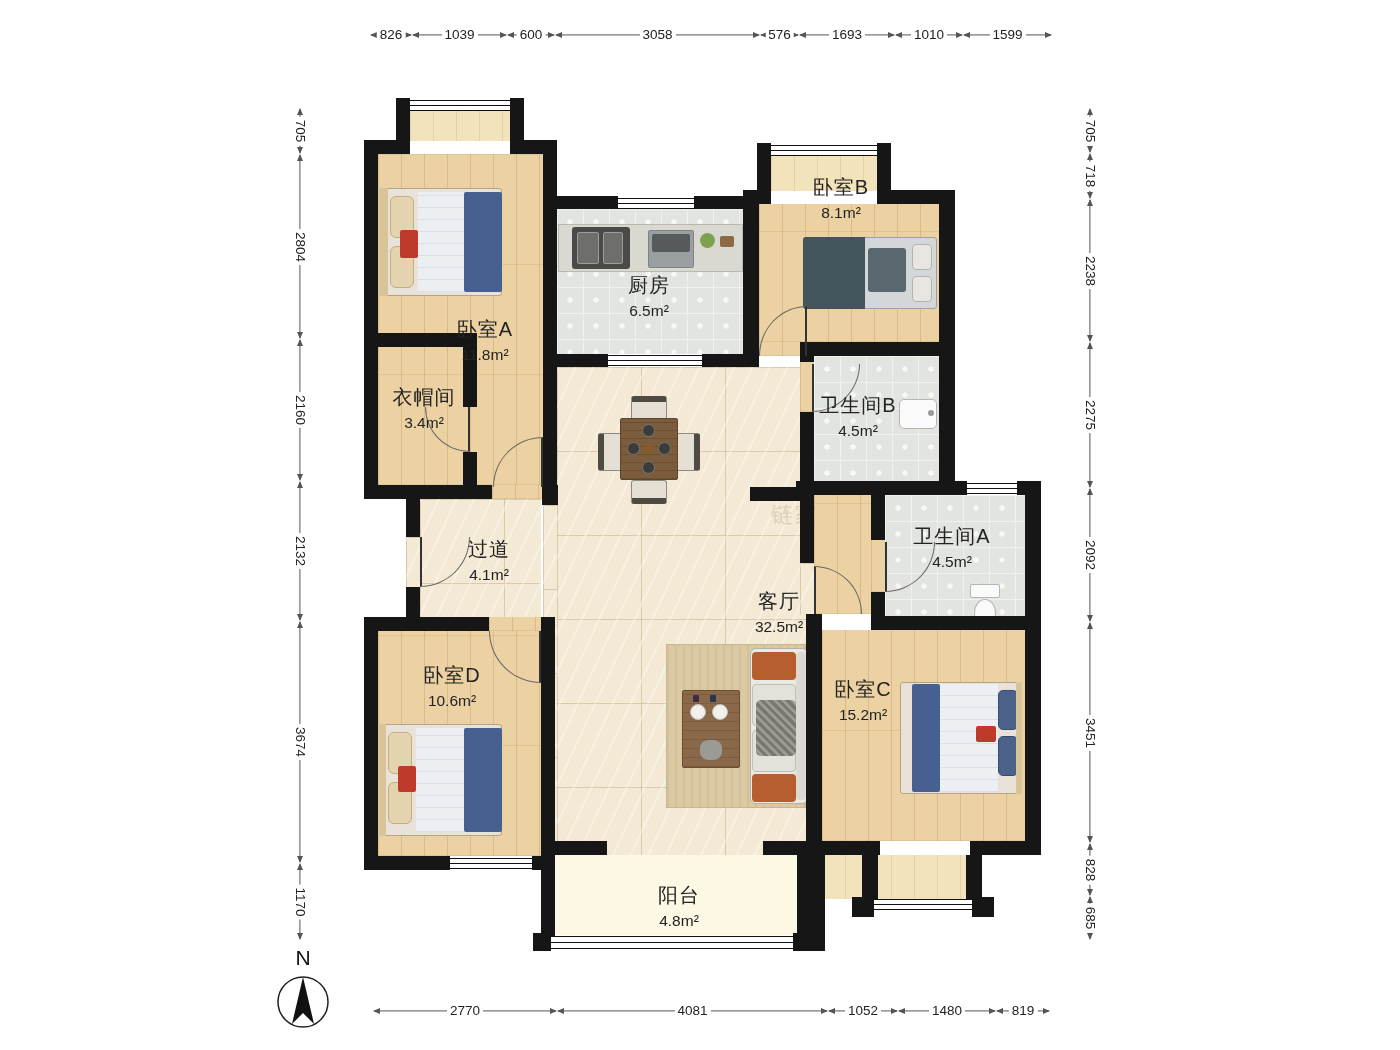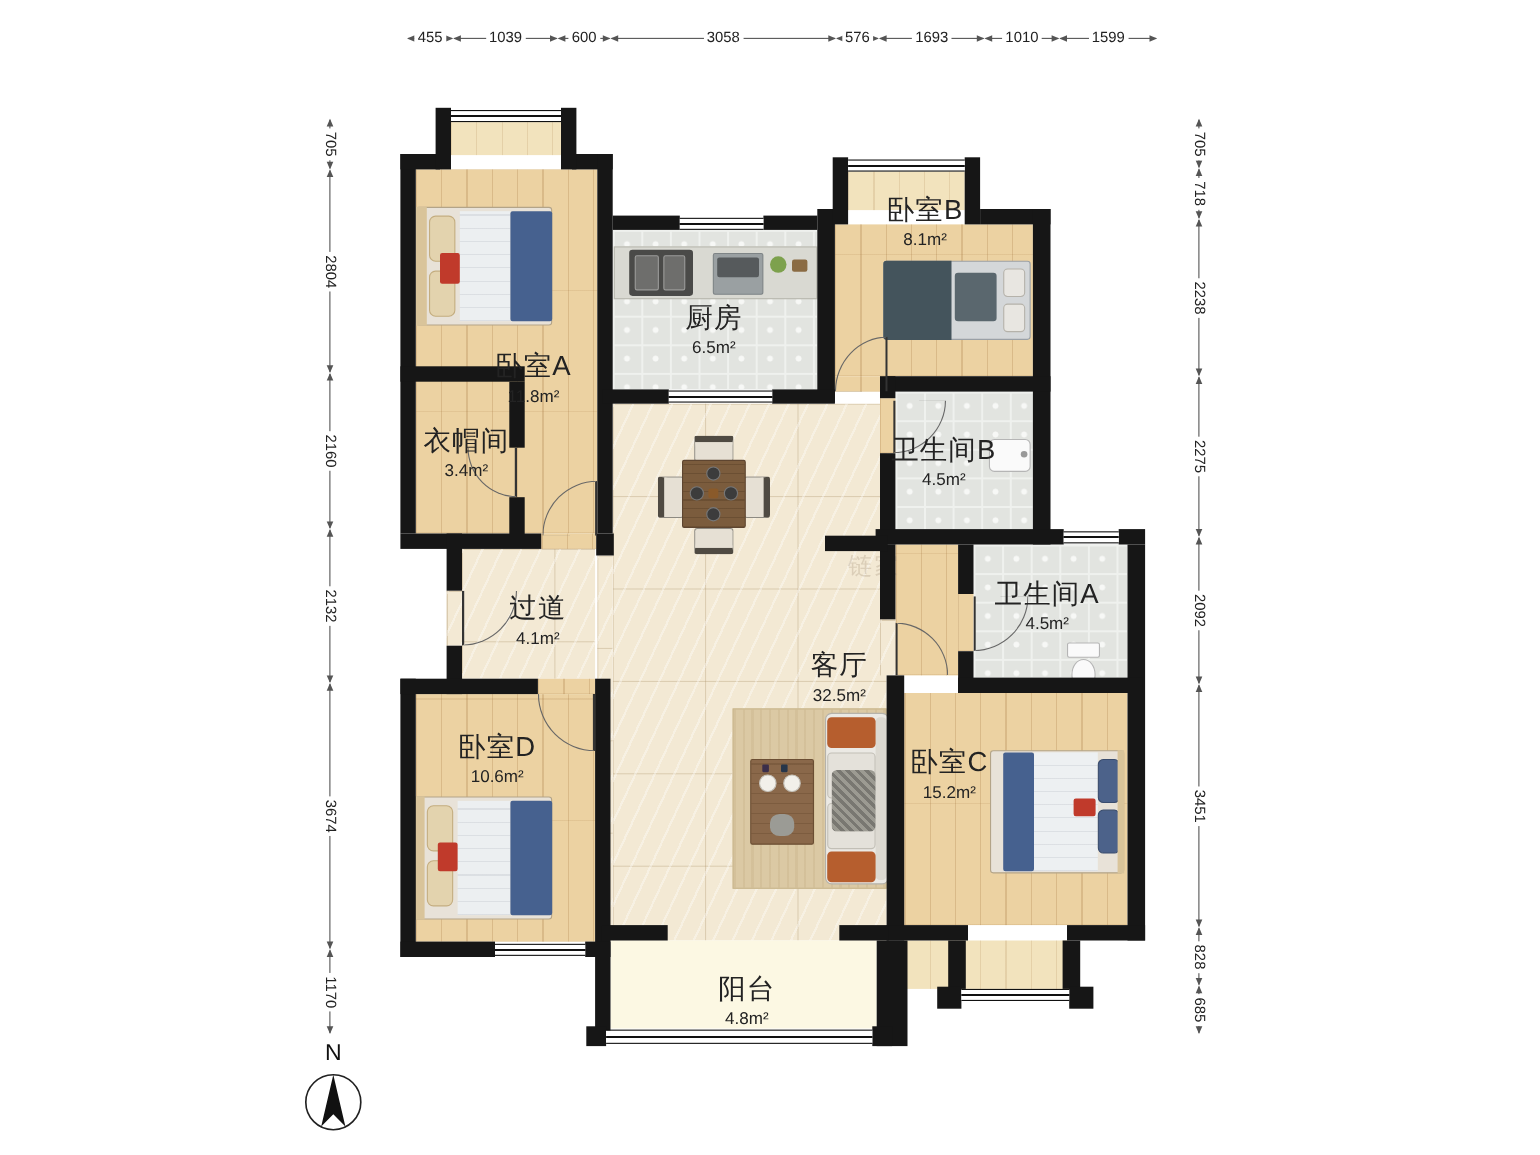--- a/index.html
+++ b/index.html
@@ -41,35 +41,35 @@
   .win{position:absolute;background:linear-gradient(#fff calc(50% - .9px), #111 calc(50% - .9px) calc(50% + .9px), #fff calc(50% + .9px));border-top:1.8px solid #111;border-bottom:1.8px solid #111;box-sizing:border-box;z-index:5}
   .dr{position:absolute;box-sizing:border-box;z-index:5}
   .dr-tl{border-radius:100% 0 0 0;border-top:1.4px solid #666;border-left:1.4px solid #666}
   .dr-tr{border-radius:0 100% 0 0;border-top:1.4px solid #666;border-right:1.4px solid #666}
   .dr-bl{border-radius:0 0 0 100%;border-bottom:1.4px solid #666;border-left:1.4px solid #666}
   .dr-br{border-radius:0 0 100% 0;border-bottom:1.4px solid #666;border-right:1.4px solid #666}
   .lf-l{border-left:2.4px solid #333}
   .lf-r{border-right:2.4px solid #333}
   .f{position:absolute;box-sizing:border-box;z-index:2}
   .rl{position:absolute;width:120px;text-align:center;z-index:6;color:#232323}
-  .rl .n{display:block;font-size:25px;letter-spacing:1px}
+  .rl .n{display:block;font-size:20px;letter-spacing:1px}
   .rl .a{display:block;font-size:15.5px;margin-top:3px}
   .wm{position:absolute;z-index:2;color:rgba(185,170,145,.42);font-size:22px;letter-spacing:2px}
   .compass-n{position:absolute;left:274px;top:946px;width:58px;text-align:center;font-size:21px;color:#111;z-index:8}
   .compass{position:absolute;left:274px;top:972px;z-index:8}
 </style>
 </head>
 <body>
 
 <div class="root">
 
   <div class="dims" style="left:370px;top:26px">
     <div class="dseg" style="width:42px">
         <span class="ln"></span>
-        <span class="dnum">455</span>
+        <span class="dnum">826</span>
       </div>
     <div class="dseg" style="width:95px">
         <span class="ln"></span>
         <span class="dnum">1039</span>
       </div>
     <div class="dseg" style="width:48px">
         <span class="ln"></span>
         <span class="dnum">600</span>
       </div>
     <div class="dseg" style="width:205px">
@@ -87,20 +87,42 @@
     <div class="dseg" style="width:68px">
         <span class="ln"></span>
         <span class="dnum">1010</span>
       </div>
     <div class="dseg" style="width:89px">
         <span class="ln"></span>
         <span class="dnum">1599</span>
       </div>
   </div>
 
+  <div class="dims" style="left:373px;top:1002px">
+    <div class="dseg" style="width:184px">
+        <span class="ln"></span>
+        <span class="dnum">2770</span>
+      </div>
+    <div class="dseg" style="width:271px">
+        <span class="ln"></span>
+        <span class="dnum">4081</span>
+      </div>
+    <div class="dseg" style="width:70px">
+        <span class="ln"></span>
+        <span class="dnum">1052</span>
+      </div>
+    <div class="dseg" style="width:98px">
+        <span class="ln"></span>
+        <span class="dnum">1480</span>
+      </div>
+    <div class="dseg" style="width:54px">
+        <span class="ln"></span>
+        <span class="dnum">819</span>
+      </div>
+  </div>
 
   <div class="dims col" style="left:291px;top:108px">
     <div class="vseg" style="height:46px">
         <span class="ln"></span>
         <span class="vnum">705</span>
       </div>
     <div class="vseg" style="height:185px">
         <span class="ln"></span>
         <span class="vnum">2804</span>
       </div>
@@ -342,21 +364,21 @@
       <span class="a">4.5m²</span>
     </div>
   <div class="rl" style="left:429px;top:536px">
       <span class="n">过道</span>
       <span class="a">4.1m²</span>
     </div>
   <div class="rl" style="left:892px;top:523px">
       <span class="n">卫生间A</span>
       <span class="a">4.5m²</span>
     </div>
-  <div class="rl" style="left:703px;top:588px">
+  <div class="rl" style="left:719px;top:588px">
       <span class="n">客厅</span>
       <span class="a">32.5m²</span>
     </div>
   <div class="rl" style="left:803px;top:676px">
       <span class="n">卧室C</span>
       <span class="a">15.2m²</span>
     </div>
   <div class="rl" style="left:392px;top:662px">
       <span class="n">卧室D</span>
       <span class="a">10.6m²</span>

